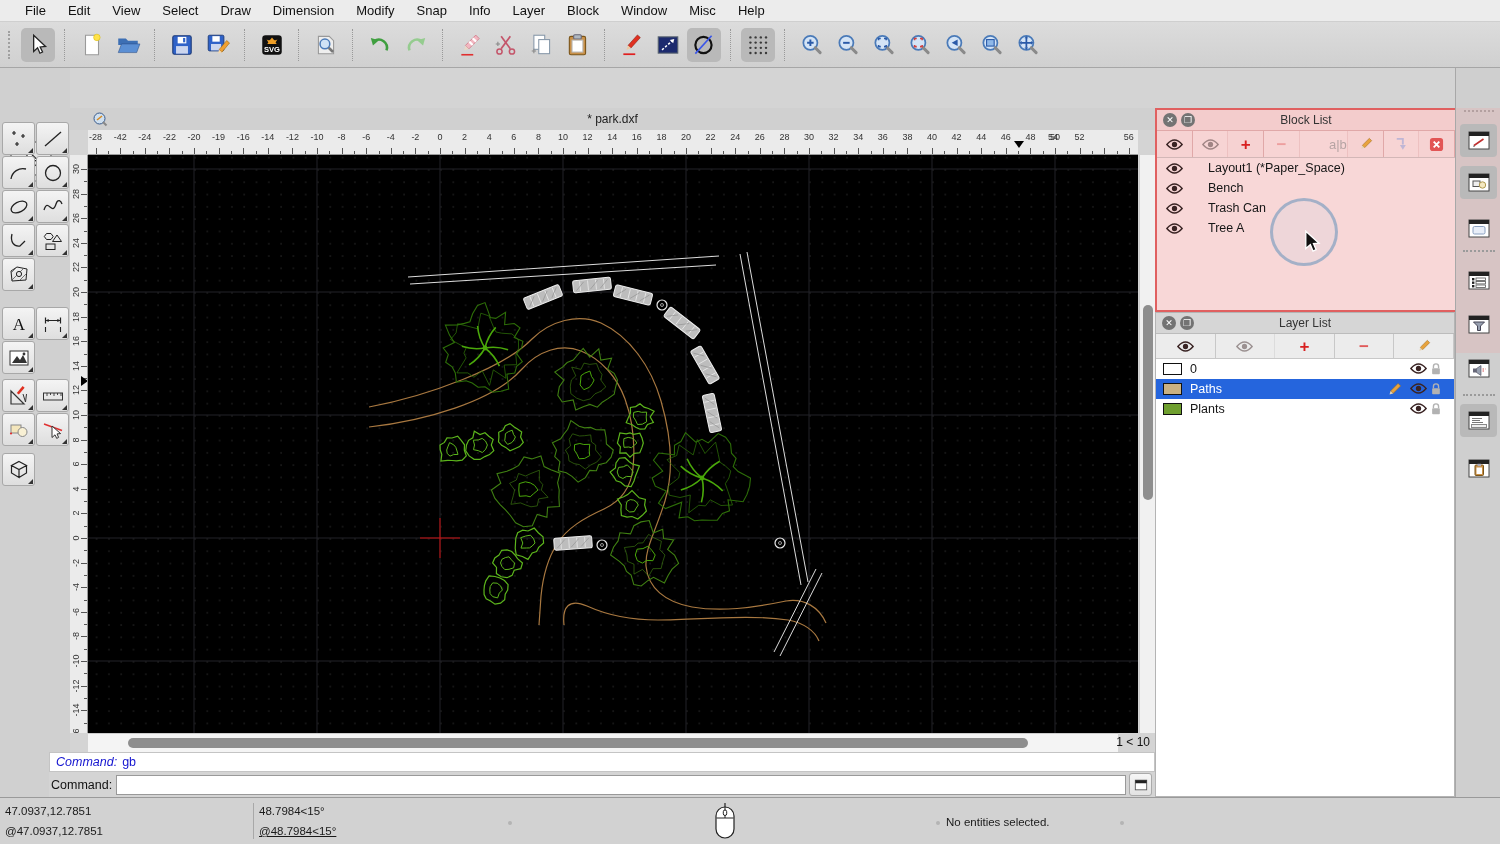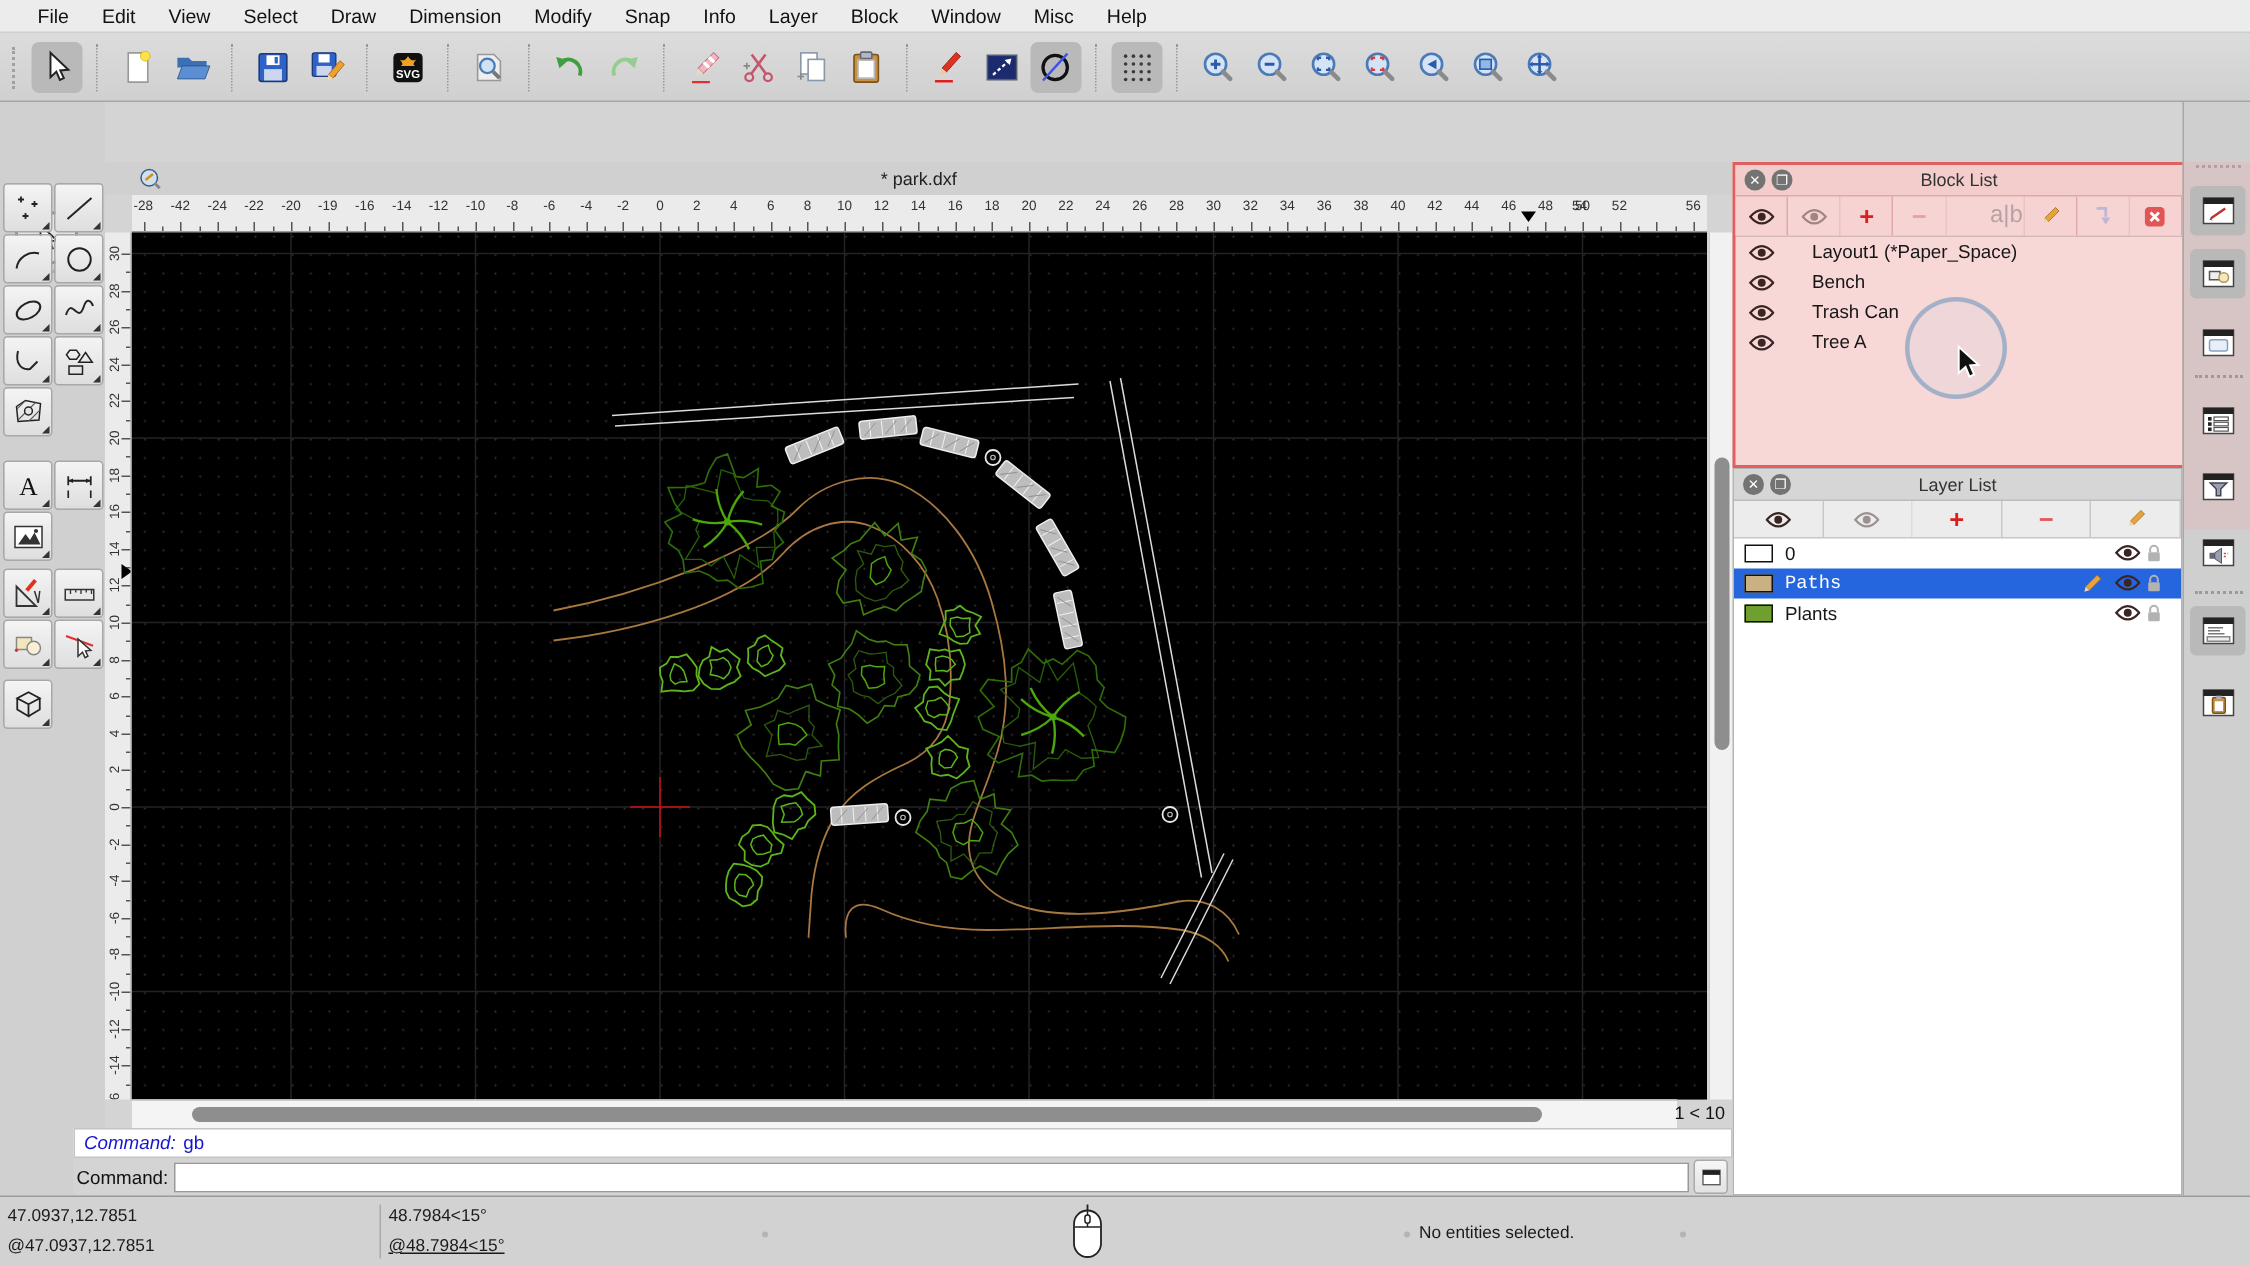--- a/index.html
+++ b/index.html
@@ -77,21 +77,21 @@
   .ptitle .txt{position:absolute;left:0;right:0;top:3px;text-align:center;}
   .wbtn{position:absolute;top:3px;width:14px;height:14px;border-radius:50%;background:#737373;
         color:#fff;font-size:9px;line-height:14px;text-align:center;}
   .wbtn.close{left:6px;}
   .wbtn.detach{left:24px;}
   .ptools{display:flex;height:26px;border-bottom:1px solid rgba(0,0,0,.15);}
   .ptool{flex:1;display:flex;align-items:center;justify-content:center;border-right:1px solid rgba(0,0,0,.15);}
   #block-panel .ptool{background:#f6d2d2;border-color:#e0a8a8;}
   #layer-panel .ptools{height:24px;background:#ececec;}
   .ptool svg{width:17px;height:15px;}
-  .ptool .tx{font-size:16px;color:#666;margin-left:29px;}
+  .ptool .tx{font-size:13px;color:#666;margin-left:29px;}
   .lrow,.brow{height:20px;display:flex;align-items:center;font-size:12.5px;color:#161616;position:relative;}
   .brow .eye{width:16px;height:12px;margin-left:9px;flex:none;}
   .brow .pslot{width:22px;margin-left:4px;flex:none;display:flex;align-items:center;}
   .brow .pslot svg{width:15px;height:15px;}
   .lrow .swatch{width:17px;height:10px;border:1px solid #111;margin-left:7px;flex:none;}
   .lrow .lname{margin-left:8px;}
   .lrow .ric{position:absolute;top:3px;width:16px;height:13px;}
   .lrow.sel{background:#2565dd;color:#fff;}
   
   #dock{position:absolute;left:1455px;top:68px;width:45px;height:729px;background:#cfcfcf;border-left:1px solid #a8a8a8;box-sizing:border-box;}
@@ -1102,21 +1102,21 @@
         <span class="lname">0</span>
         <span class="ric" style="right:28px;"><svg viewBox="0 0 20 14" width="17" height="13">
             <path d="M1,7 Q10,-3.5 19,7 Q10,17.5 1,7 Z" fill="none" stroke="#3a2424" stroke-width="1.7"></path>
             <circle cx="10" cy="7" r="3.1" fill="#3a2424"></circle>
           </svg></span>
         <span class="ric" style="right:8px;"><svg viewBox="0 0 14 16" width="12" height="14">
             <path d="M4,7 V5 a3,3 0 0 1 6,0 V7" fill="none" stroke="#b2b2b2" stroke-width="1.6"></path>
             <rect x="2.5" y="7" width="9" height="7" rx="1" fill="#b2b2b2"></rect>
           </svg></span>
       </div>
-      <div class="lrow sel" style="background: rgb(37, 101, 221); font-family: Liberation Mono, monospace;">
+      <div class="lrow sel" style="background: rgb(37, 101, 221);">
         <span class="swatch" style="background:#c9b183"></span>
         <span class="lname">Paths</span>
         <span class="ric" style="right:52px;"><svg viewBox="0 0 18 18" width="16" height="16">
             <g transform="rotate(45 9 9)">
               <rect x="7" y="0.5" width="4" height="12" fill="#e8a33d" stroke="#9a6a20" stroke-width=".6"></rect>
               <path d="M7,12.5 h4 l-2,3.6 z" fill="#e8d4b0"></path>
             </g>
           </svg></span>
         <span class="ric" style="right:28px;"><svg viewBox="0 0 20 14" width="17" height="13">
             <path d="M1,7 Q10,-3.5 19,7 Q10,17.5 1,7 Z" fill="none" stroke="#3a2424" stroke-width="1.7"></path>

